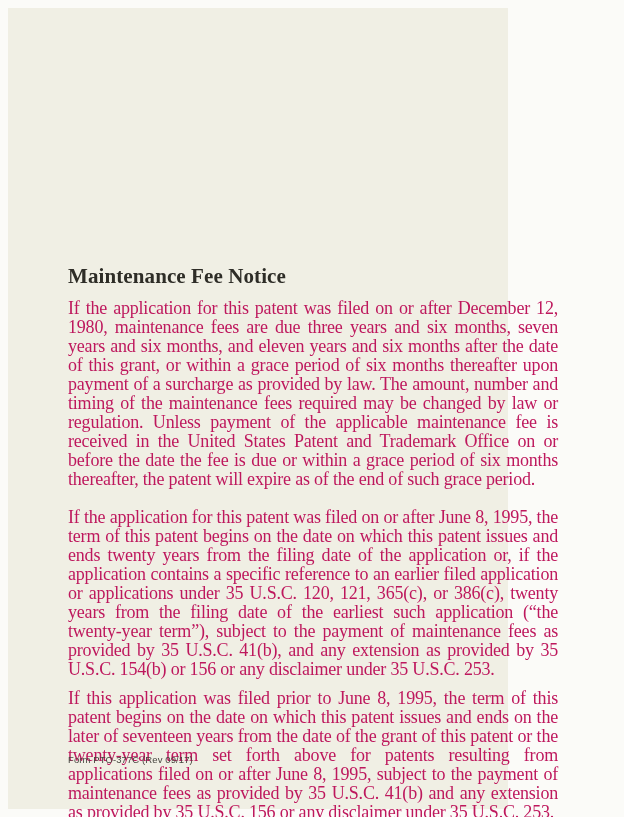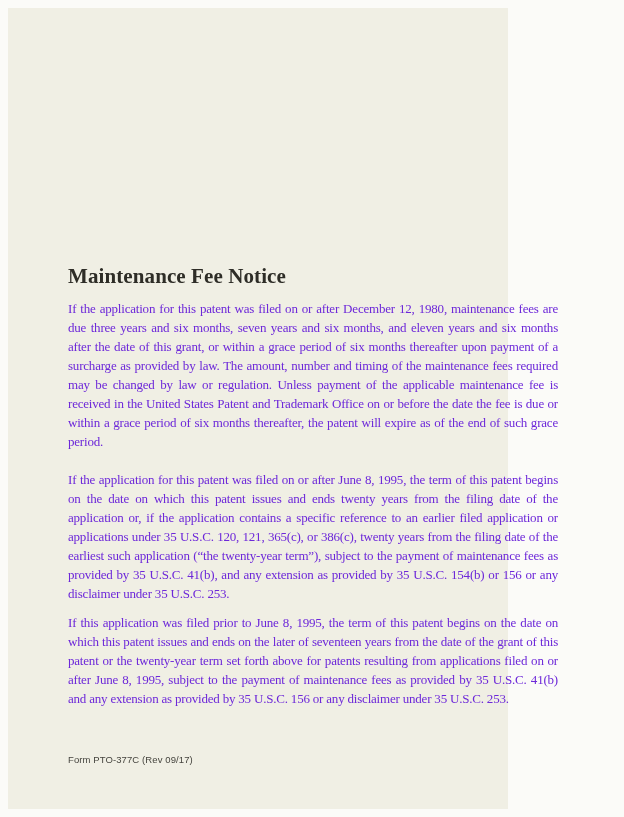--- a/index.html
+++ b/index.html
@@ -38,25 +38,25 @@
     font-weight: 700;
     line-height: 1.2;
     letter-spacing: 0.1px;
     color: #2e2d27;
     margin: 0 0 10px 0;
   }
   .doc-section + .doc-section {
     margin-top: 19px;
   }
   .doc-paragraph {
-    font-size: 13px;
+    font-size: 18px;
     line-height: 19px;
     letter-spacing: -0.2px;
     text-align: justify;
-    color: #6d28d9;
+    color: #be185d;
     margin: 0 0 10px 0;
   }
   .doc-paragraph:last-child {
     margin-bottom: 0;
   }
   .footer-line {
     position: absolute;
     left: 60px;
     top: 746px;
     font-family: "Liberation Sans", sans-serif;

